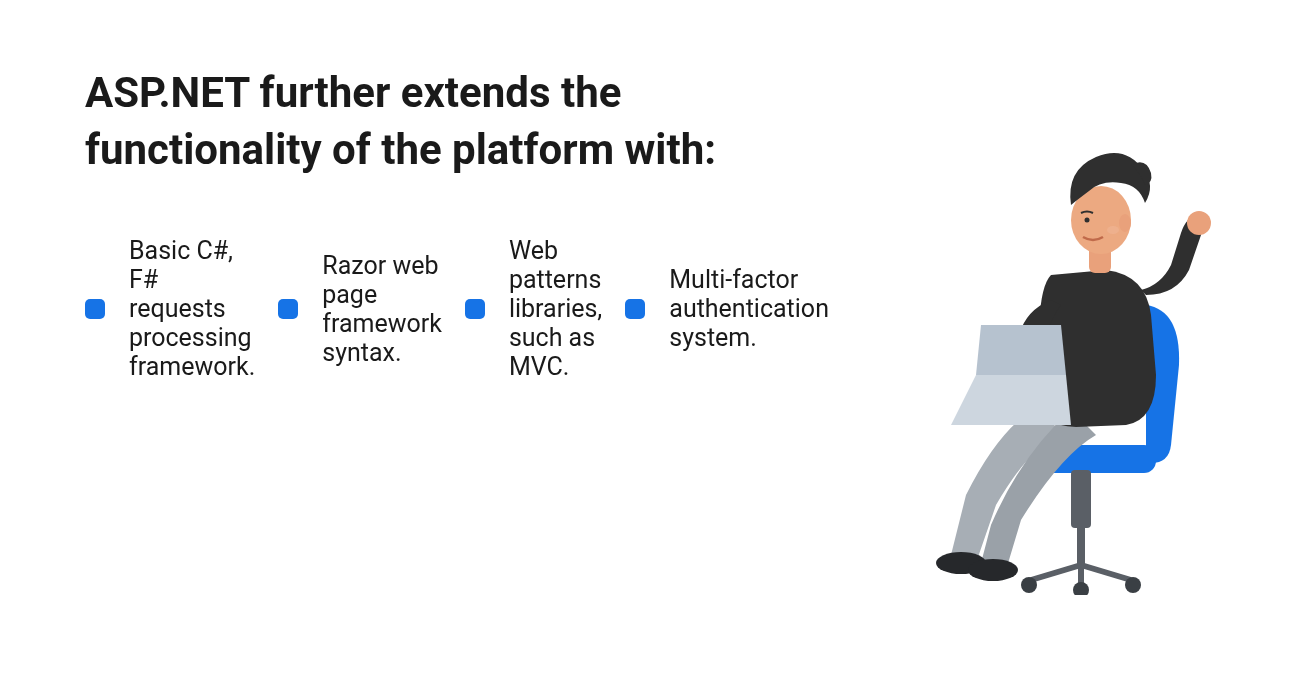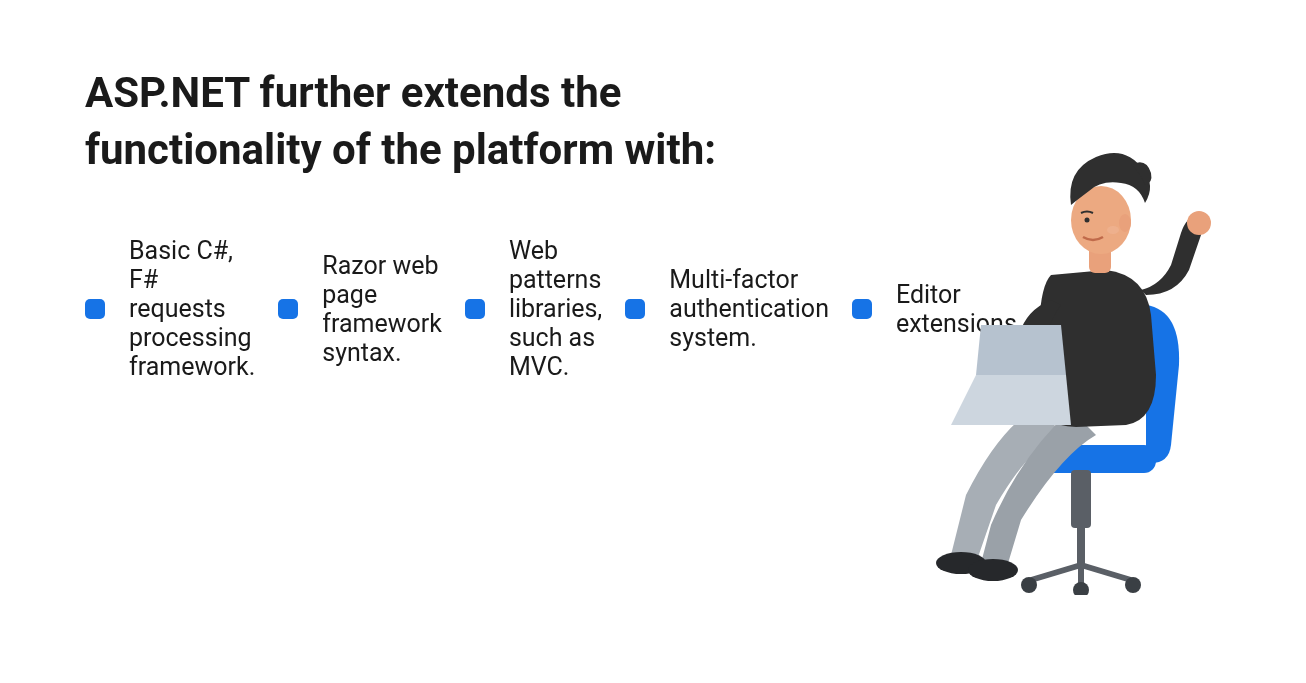--- a/index.html
+++ b/index.html
@@ -68,24 +68,20 @@
       <span class="list-text">Razor web page framework syntax.</span>
     </li>
     <li class="list-item">
       <span class="bullet"></span>
       <span class="list-text">Web patterns libraries, such as MVC.</span>
     </li>
     <li class="list-item">
       <span class="bullet"></span>
       <span class="list-text">Multi-factor authentication system.</span>
     </li>
-    <li class="list-item">
-      <span class="bullet"></span>
-      <span class="list-text">Editor extensions.</span>
-    </li>
   </ul>
 </div>
 
 <div class="illustration">
   <svg viewBox="0 0 330 470" xmlns="http://www.w3.org/2000/svg">
 
     <line x1="160" y1="400" x2="160" y2="440" stroke="#5a5f66" stroke-width="8"></line>
     <line x1="160" y1="440" x2="110" y2="455" stroke="#5a5f66" stroke-width="6"></line>
     <line x1="160" y1="440" x2="160" y2="460" stroke="#5a5f66" stroke-width="6"></line>
     <line x1="160" y1="440" x2="210" y2="455" stroke="#5a5f66" stroke-width="6"></line>

